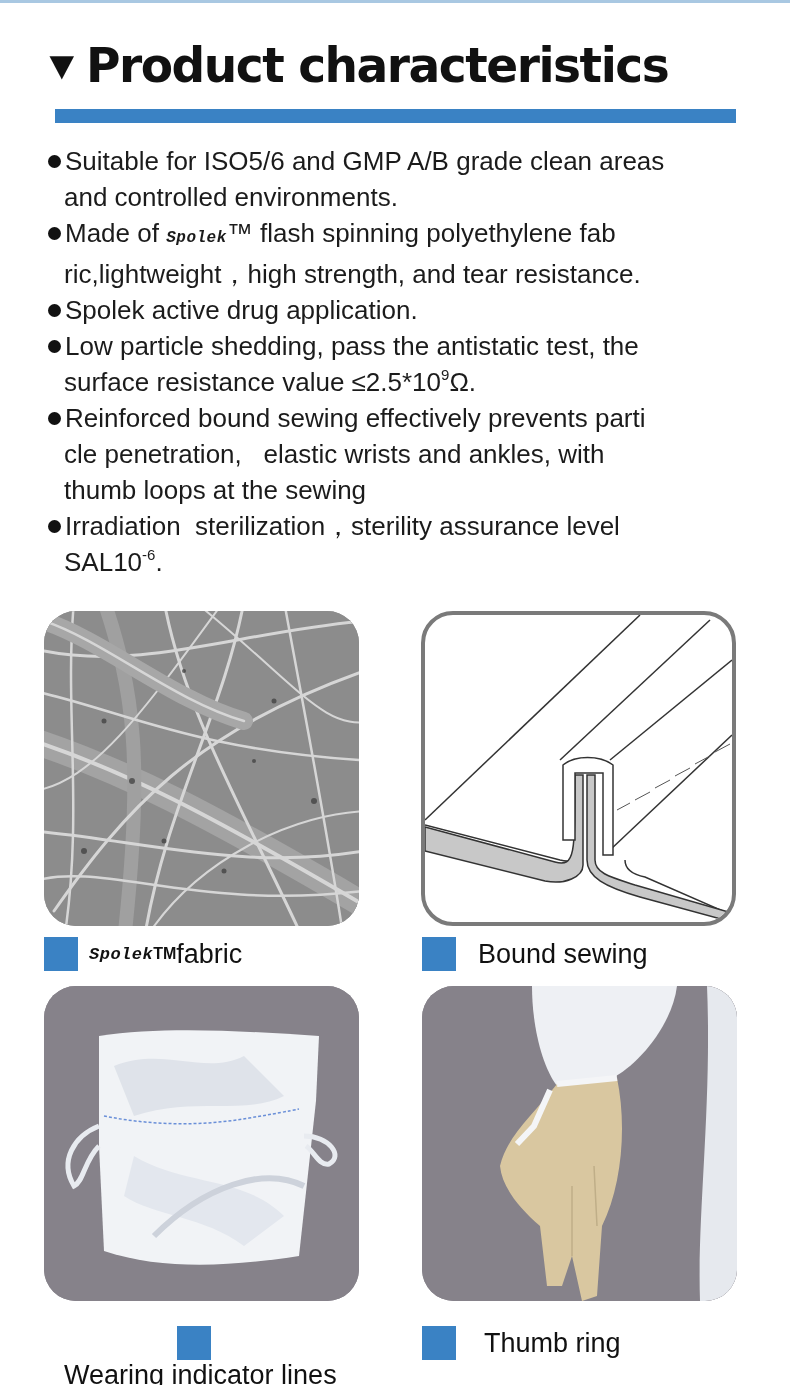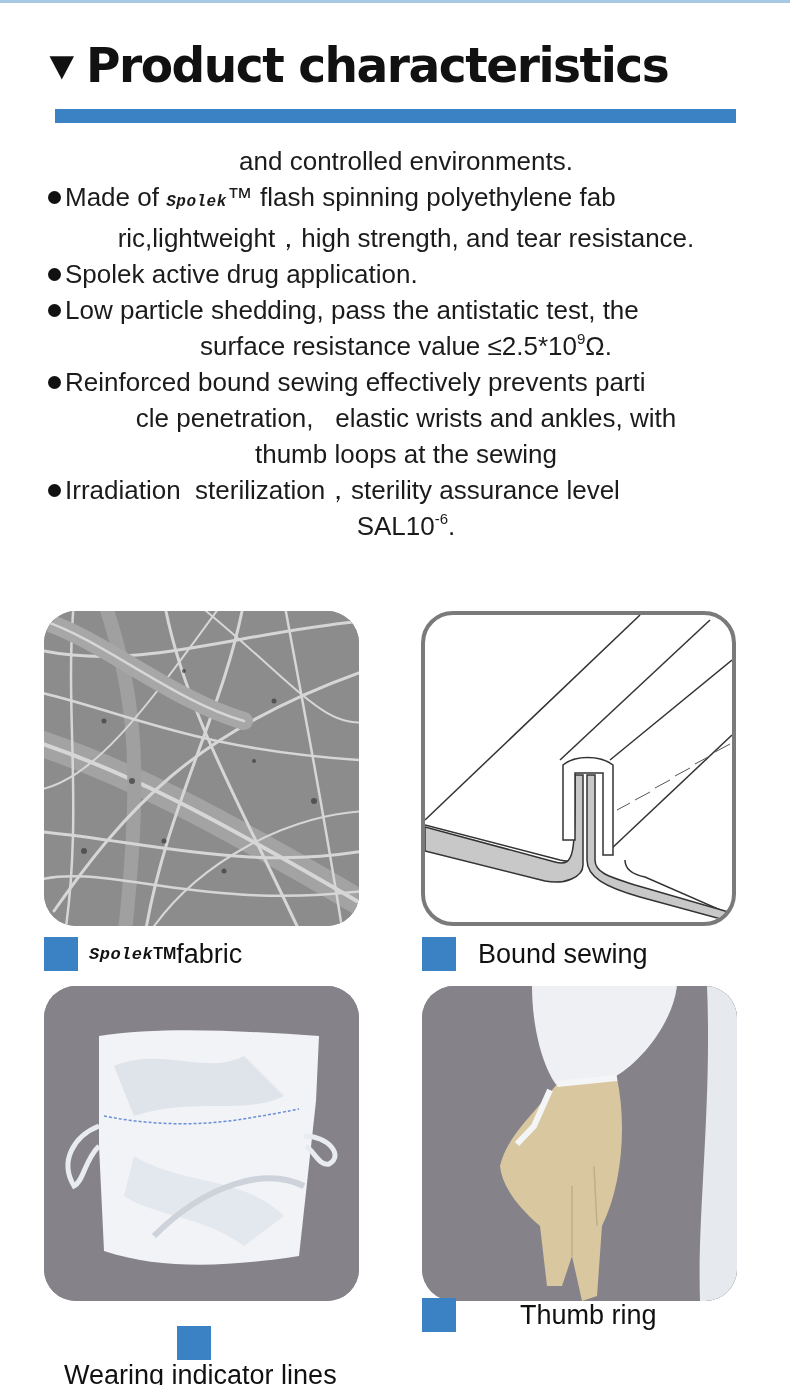--- a/index.html
+++ b/index.html
@@ -4,40 +4,41 @@
 <style>
   html,body{margin:0;padding:0;background:#ffffff;}
   body{width:790px;height:1385px;position:relative;overflow:hidden;font-family:"Liberation Sans","DejaVu Sans",sans-serif;color:#1a1a1a;}
   .topline{position:absolute;left:0;top:0;width:790px;height:3px;background:#a9c8e2;}
   .title{position:absolute;left:42px;top:30px;height:70px;display:flex;align-items:center;}
   .title .tri{font-size:40px;line-height:1;margin-right:4px;color:#111;transform:scaleX(1.05);}
   .title .txt{font-family:"DejaVu Sans","Liberation Sans",sans-serif;font-weight:bold;font-size:48px;letter-spacing:-1.5px;color:#111;transform:scaleX(0.98);transform-origin:left;}
   .bar{position:absolute;left:55px;top:109px;width:681px;height:14px;background:#3a82c4;}
   .bullets{position:absolute;left:48px;top:143px;width:700px;font-size:26px;line-height:36px;color:#1b1b1b;}
   .bullets p{margin:0;}
-  .bullets .ind{padding-left:16px;text-align:center;}
+  .bullets .ind{padding-left:16px;}
   .bullets .dot{display:inline-block;width:13px;height:13px;border-radius:50%;background:#111;margin-right:4px;vertical-align:2px;}
   .brand{font-family:Liberation Mono, monospace;font-weight:bold;font-style:italic;font-size:16px;letter-spacing:0.5px;}
   sup{font-size:15px;line-height:0;vertical-align:11px;}
   .tile{position:absolute;width:315px;height:315px;border-radius:32px;overflow:hidden;}
   .cap{position:absolute;display:flex;align-items:center;font-size:27px;color:#111;}
   .sq{display:inline-block;width:34px;height:34px;background:#3a82c4;}
 </style>
 </head>
 <body>
 
 <div class="topline"></div>
 
 <div class="title">
   <span class="tri">▼</span>
   <span class="txt">Product characteristics</span>
 </div>
 <div class="bar"></div>
 
 <div class="bullets">
+  <p><span class="dot"></span><span>Suitable for ISO5/6 and GMP A/B grade clean areas</span></p>
   <p class="ind">and controlled  environments.</p>
 
   <p><span class="dot"></span><span>Made of </span><span class="brand">Spolek</span><span>™</span><span> flash spinning polyethylene fab</span></p>
   <p class="ind">ric,lightweight，high strength, and tear resistance.</p>
 
   <p><span class="dot"></span><span>Spolek active drug application.</span></p>
 
   <p><span class="dot"></span><span>Low particle shedding, pass the antistatic test, the</span></p>
   <p class="ind"><span>surface resistance value ≤2.5*10</span><sup>9</sup><span>Ω.</span></p>
 
@@ -137,16 +138,16 @@
     <path d="M128 104 L112 140 L95 158" stroke="#f4f5f7" stroke-width="6" fill="none"></path>
     <path d="M135 98 L195 92" stroke="#f4f5f7" stroke-width="6" fill="none"></path>
     <path d="M150 270 L150 200 M175 240 L172 180" stroke="#bfae88" stroke-width="1.5" fill="none"></path>
   </svg>
 </div>
 
 <div class="cap" style="left:52px;top:1326px;flex-direction:column;">
   <span class="sq"></span>
   <span style="margin-left:12px;">Wearing indicator lines</span>
 </div>
-<div class="cap" style="left:422px;top:1298px;gap:36px;">
+<div class="cap" style="left:422px;top:1326px;">
   <span class="sq"></span>
   <span style="margin-left:28px;">Thumb ring</span>
 </div>
 
 </body></html>

